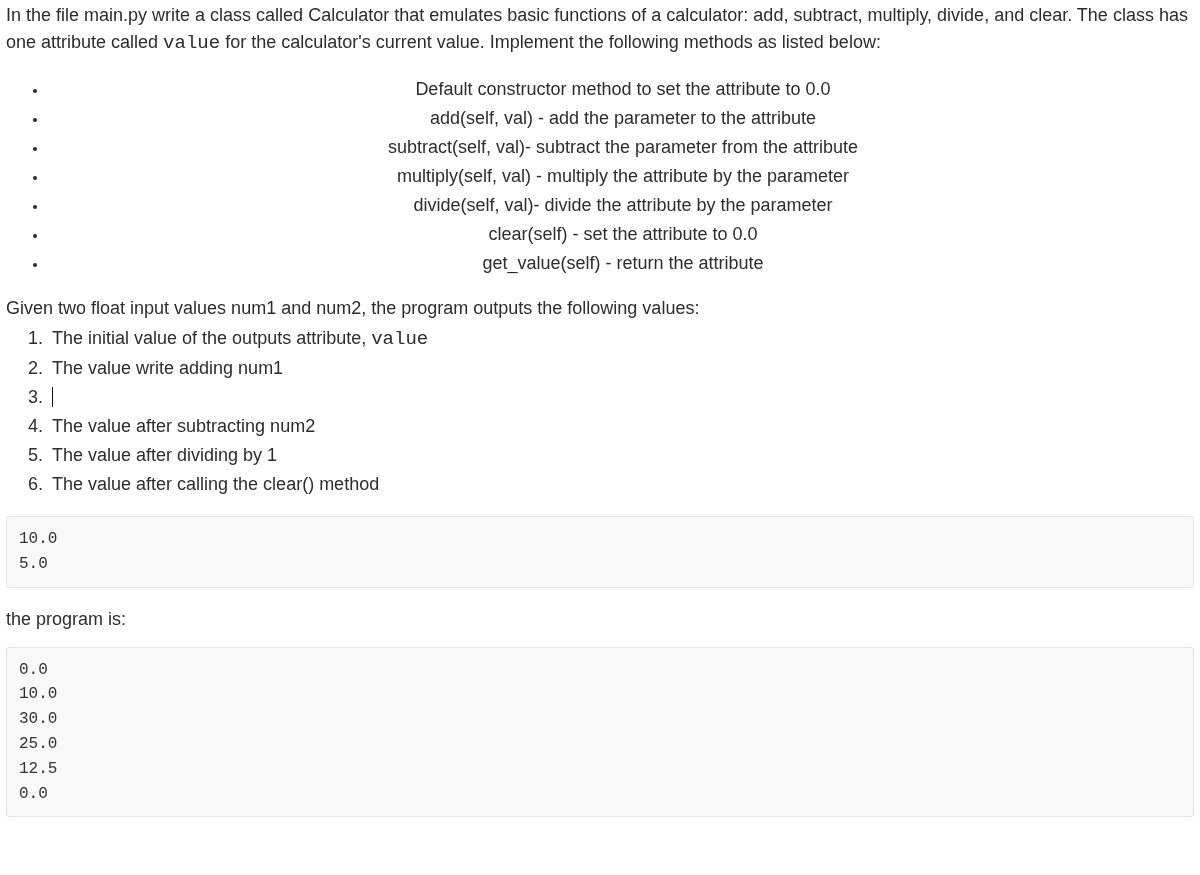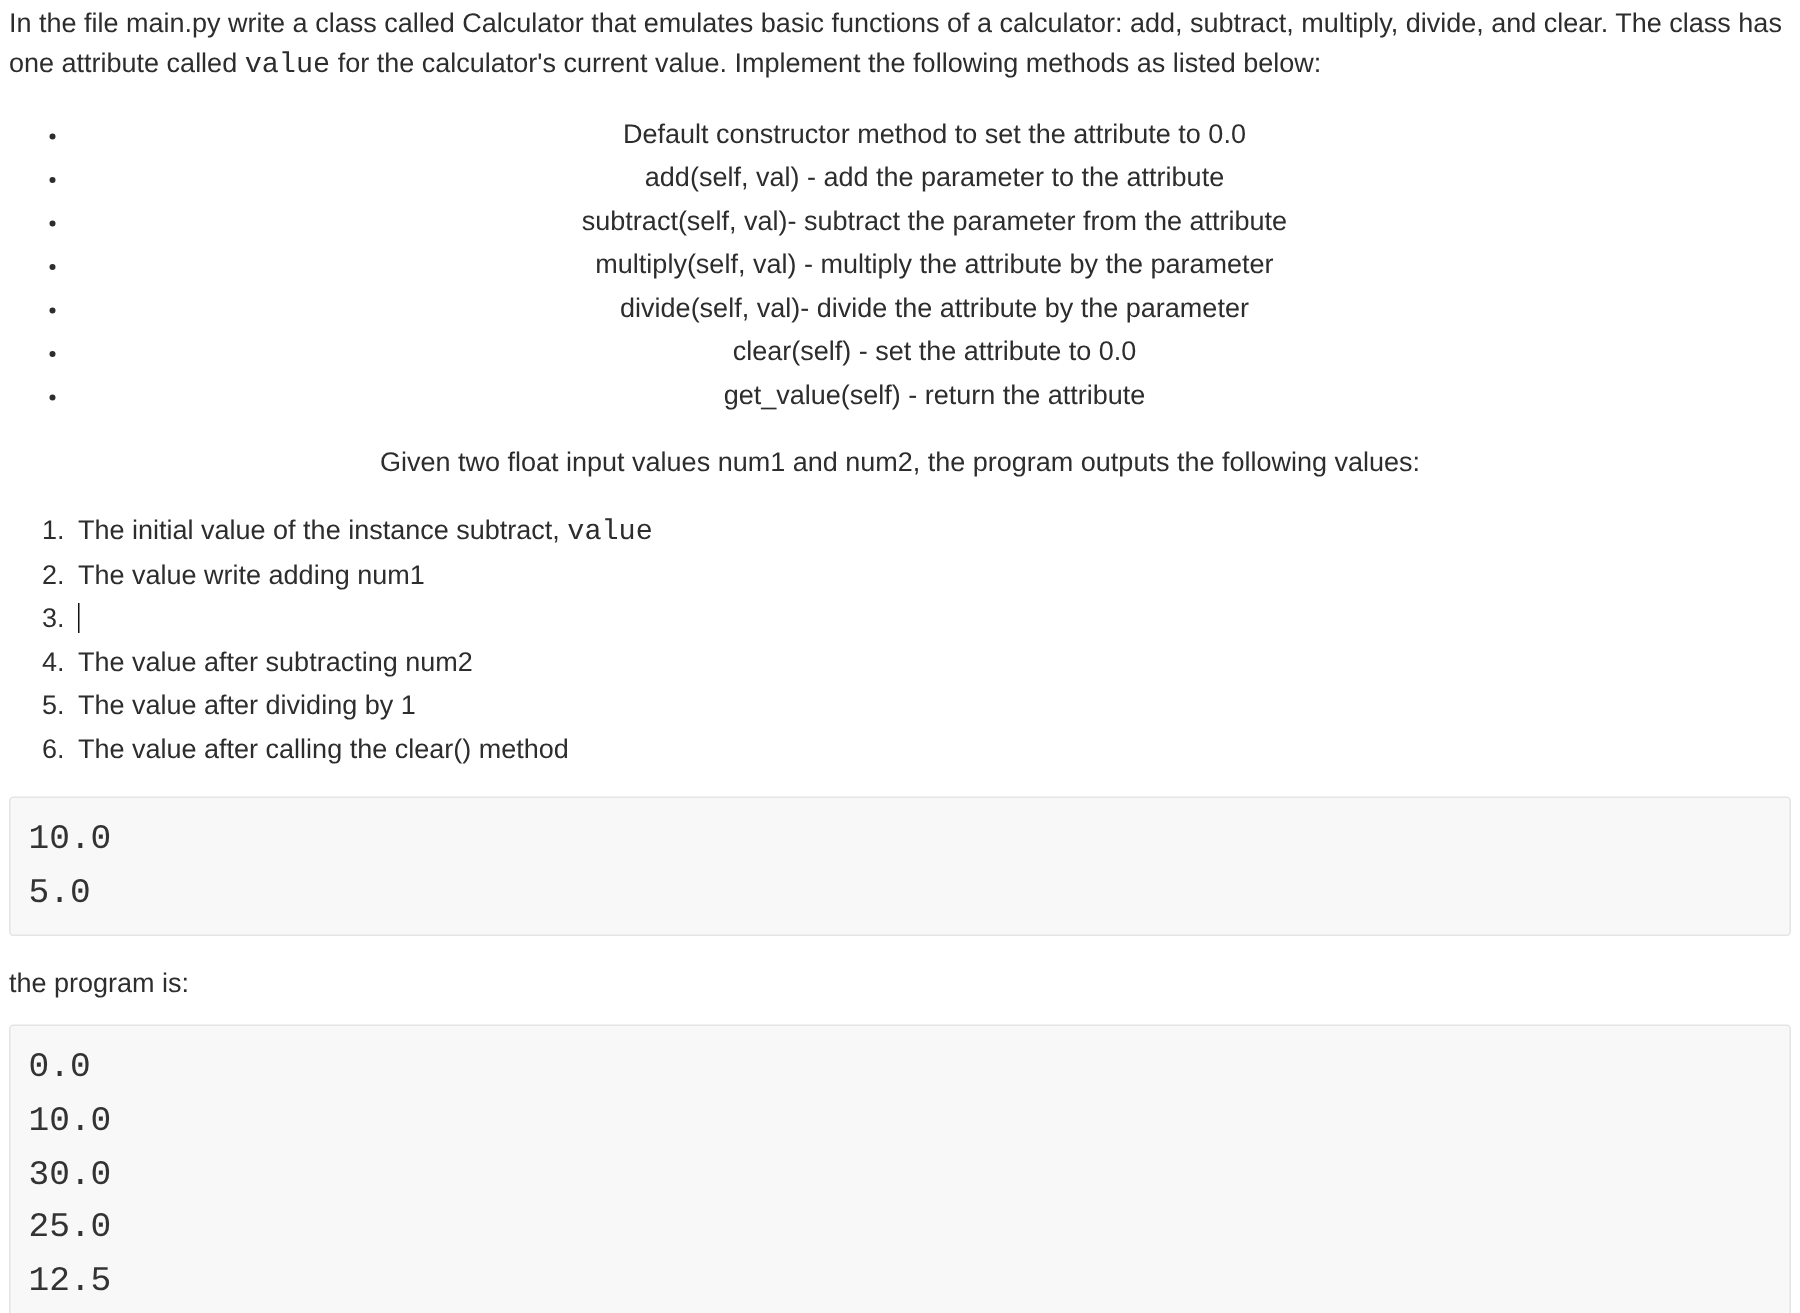--- a/index.html
+++ b/index.html
@@ -30,42 +30,41 @@
   }
   ul.methods li {
     margin: 2px 0;
     padding-left: 4px;
     text-align: center;
   }
   ul.methods li::marker {
     font-size: 14px;
   }
   .given {
-    margin: 0 0 18px 0;
-    text-align: center;
+    margin: 0 0 3px 0;
   }
   ol.steps {
     margin: 0 0 18px 0;
     padding-left: 42px;
   }
   ol.steps li {
     margin: 2px 0;
     padding-left: 4px;
   }
   .ex-label {
     margin: 0 0 14px 0;
   }
   .codeblock {
     background: #f8f8f8;
     border: 1px solid #e4e4e4;
     border-radius: 3px;
     padding: 10px 12px;
     margin: 0 0 18px 0;
     font-family: "Courier New", Courier, monospace;
-    font-size: 23px;
+    font-size: 16px;
     line-height: 1.55;
     white-space: pre;
     color: #333;
   }
   .output-label {
     margin: 0 0 14px 0;
   }
   .cursor {
     display: inline-block;
     width: 1px;
@@ -91,21 +90,21 @@
     <li>multiply(self, val) - multiply the attribute by the parameter</li>
     <li>divide(self, val)- divide the attribute by the parameter</li>
     <li>clear(self) - set the attribute to 0.0</li>
     <li>get_value(self) - return the attribute</li>
   </ul>
 
   <p class="given">Given two float input values num1 and num2, the program outputs the following values:</p>
 
   <ol class="steps">
     <li>
-      <span>The initial value of the instance subtract, </span><span class="mono">value</span>
+      <span>The initial value of the outputs attribute, </span><span class="mono">value</span>
     </li>
     <li>The value write adding num1</li>
     <li><span class="cursor"></span></li>
     <li>The value after subtracting num2</li>
     <li>The value after dividing by 1</li>
     <li>The value after calling the clear() method</li>
   </ol>
 
 
   <div class="codeblock">10.0

